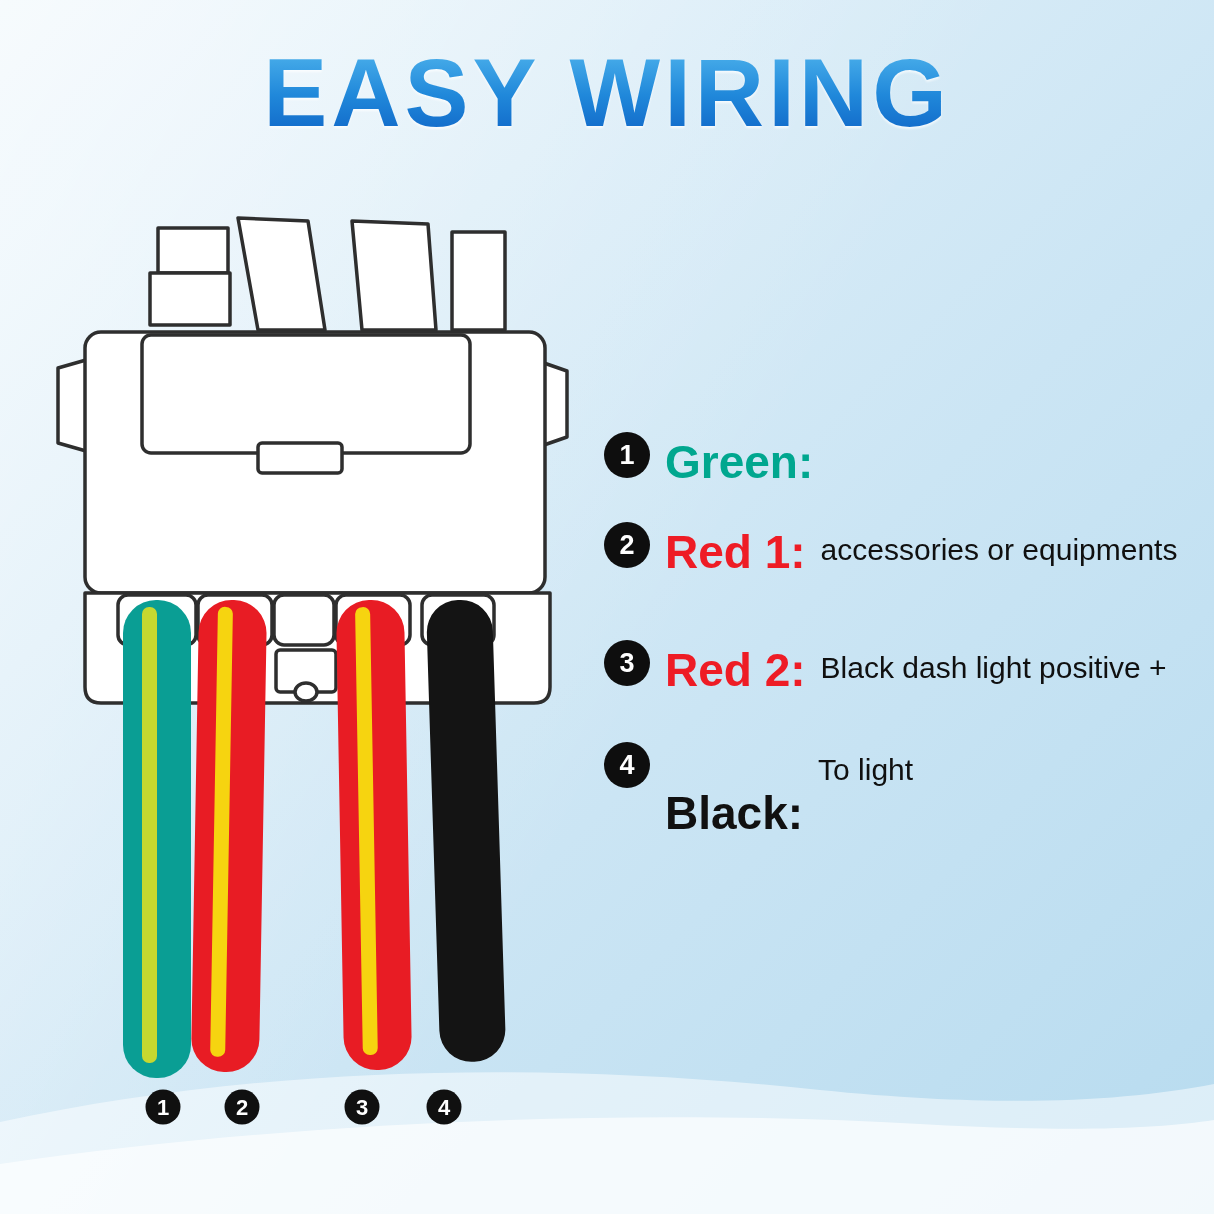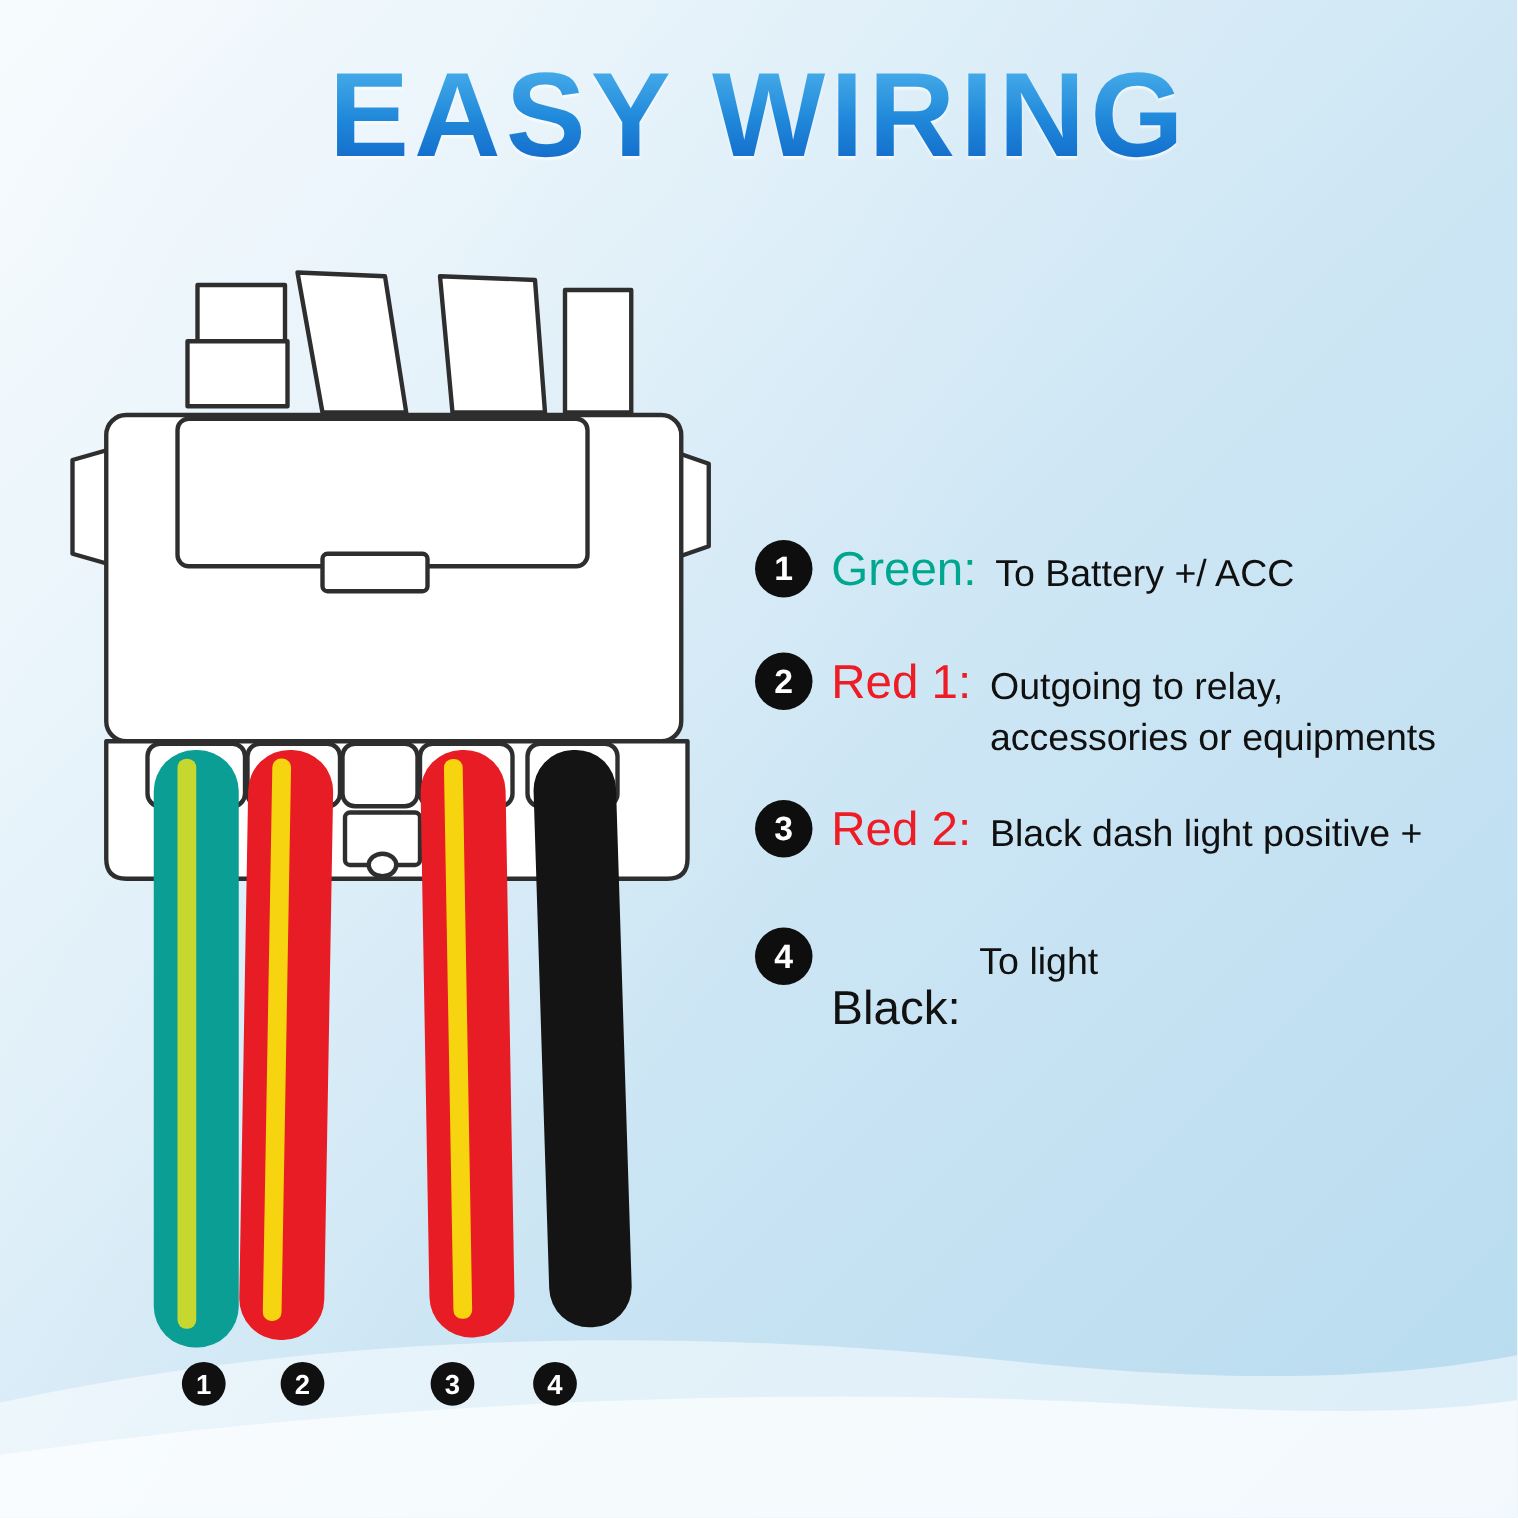--- a/index.html
+++ b/index.html
@@ -26,21 +26,21 @@
   .connector{position:absolute;left:30px;top:195px;width:620px;height:945px;}
   .wave{position:absolute;left:0;bottom:0;width:1214px;height:170px;}
   .legend{position:absolute;left:604px;top:0;width:610px;height:100%;}
   .legend-item{position:absolute;left:0;display:flex;gap:15px;align-items:flex-start;}
   .badge{
     width:46px;height:46px;border-radius:50%;flex:0 0 46px;
     background:#0e0e0e;color:#ffffff;
     display:flex;align-items:center;justify-content:center;
     font-size:27px;font-weight:bold;
   }
-  .lbl{font-size:38px;font-weight:normal;margin-top:3px;white-space:nowrap;}
+  .lbl{font-size:46px;font-weight:bold;margin-top:3px;white-space:nowrap;}
   .desc{font-size:30px;color:#101010;margin-top:8px;line-height:1.35;}
   .desc span{display:block;}
   .c-teal{color:#00A78F;}
   .c-red{color:#EE1C25;}
   .c-black{color:#111111;margin-top:44px;}
   .item-1{top:432px;}
   .item-2{top:522px;}
   .item-3{top:640px;}
   .item-4{top:742px;}
 </style>
@@ -122,32 +122,28 @@
     </g>
   </svg>
 
   <div class="legend">
 
     <div class="legend-item item-1">
       <span class="badge">
         <span>1</span>
       </span>
       <span class="lbl c-teal">Green:</span>
-      <span class="desc">
-        <span>To Battery +/ ACC</span>
-      </span>
     </div>
 
     <div class="legend-item item-2">
       <span class="badge">
         <span>2</span>
       </span>
       <span class="lbl c-red">Red 1:</span>
       <span class="desc">
-        <span>Outgoing to relay,</span>
         <span>accessories or equipments</span>
       </span>
     </div>
 
     <div class="legend-item item-3">
       <span class="badge">
         <span>3</span>
       </span>
       <span class="lbl c-red">Red 2:</span>
       <span class="desc">

